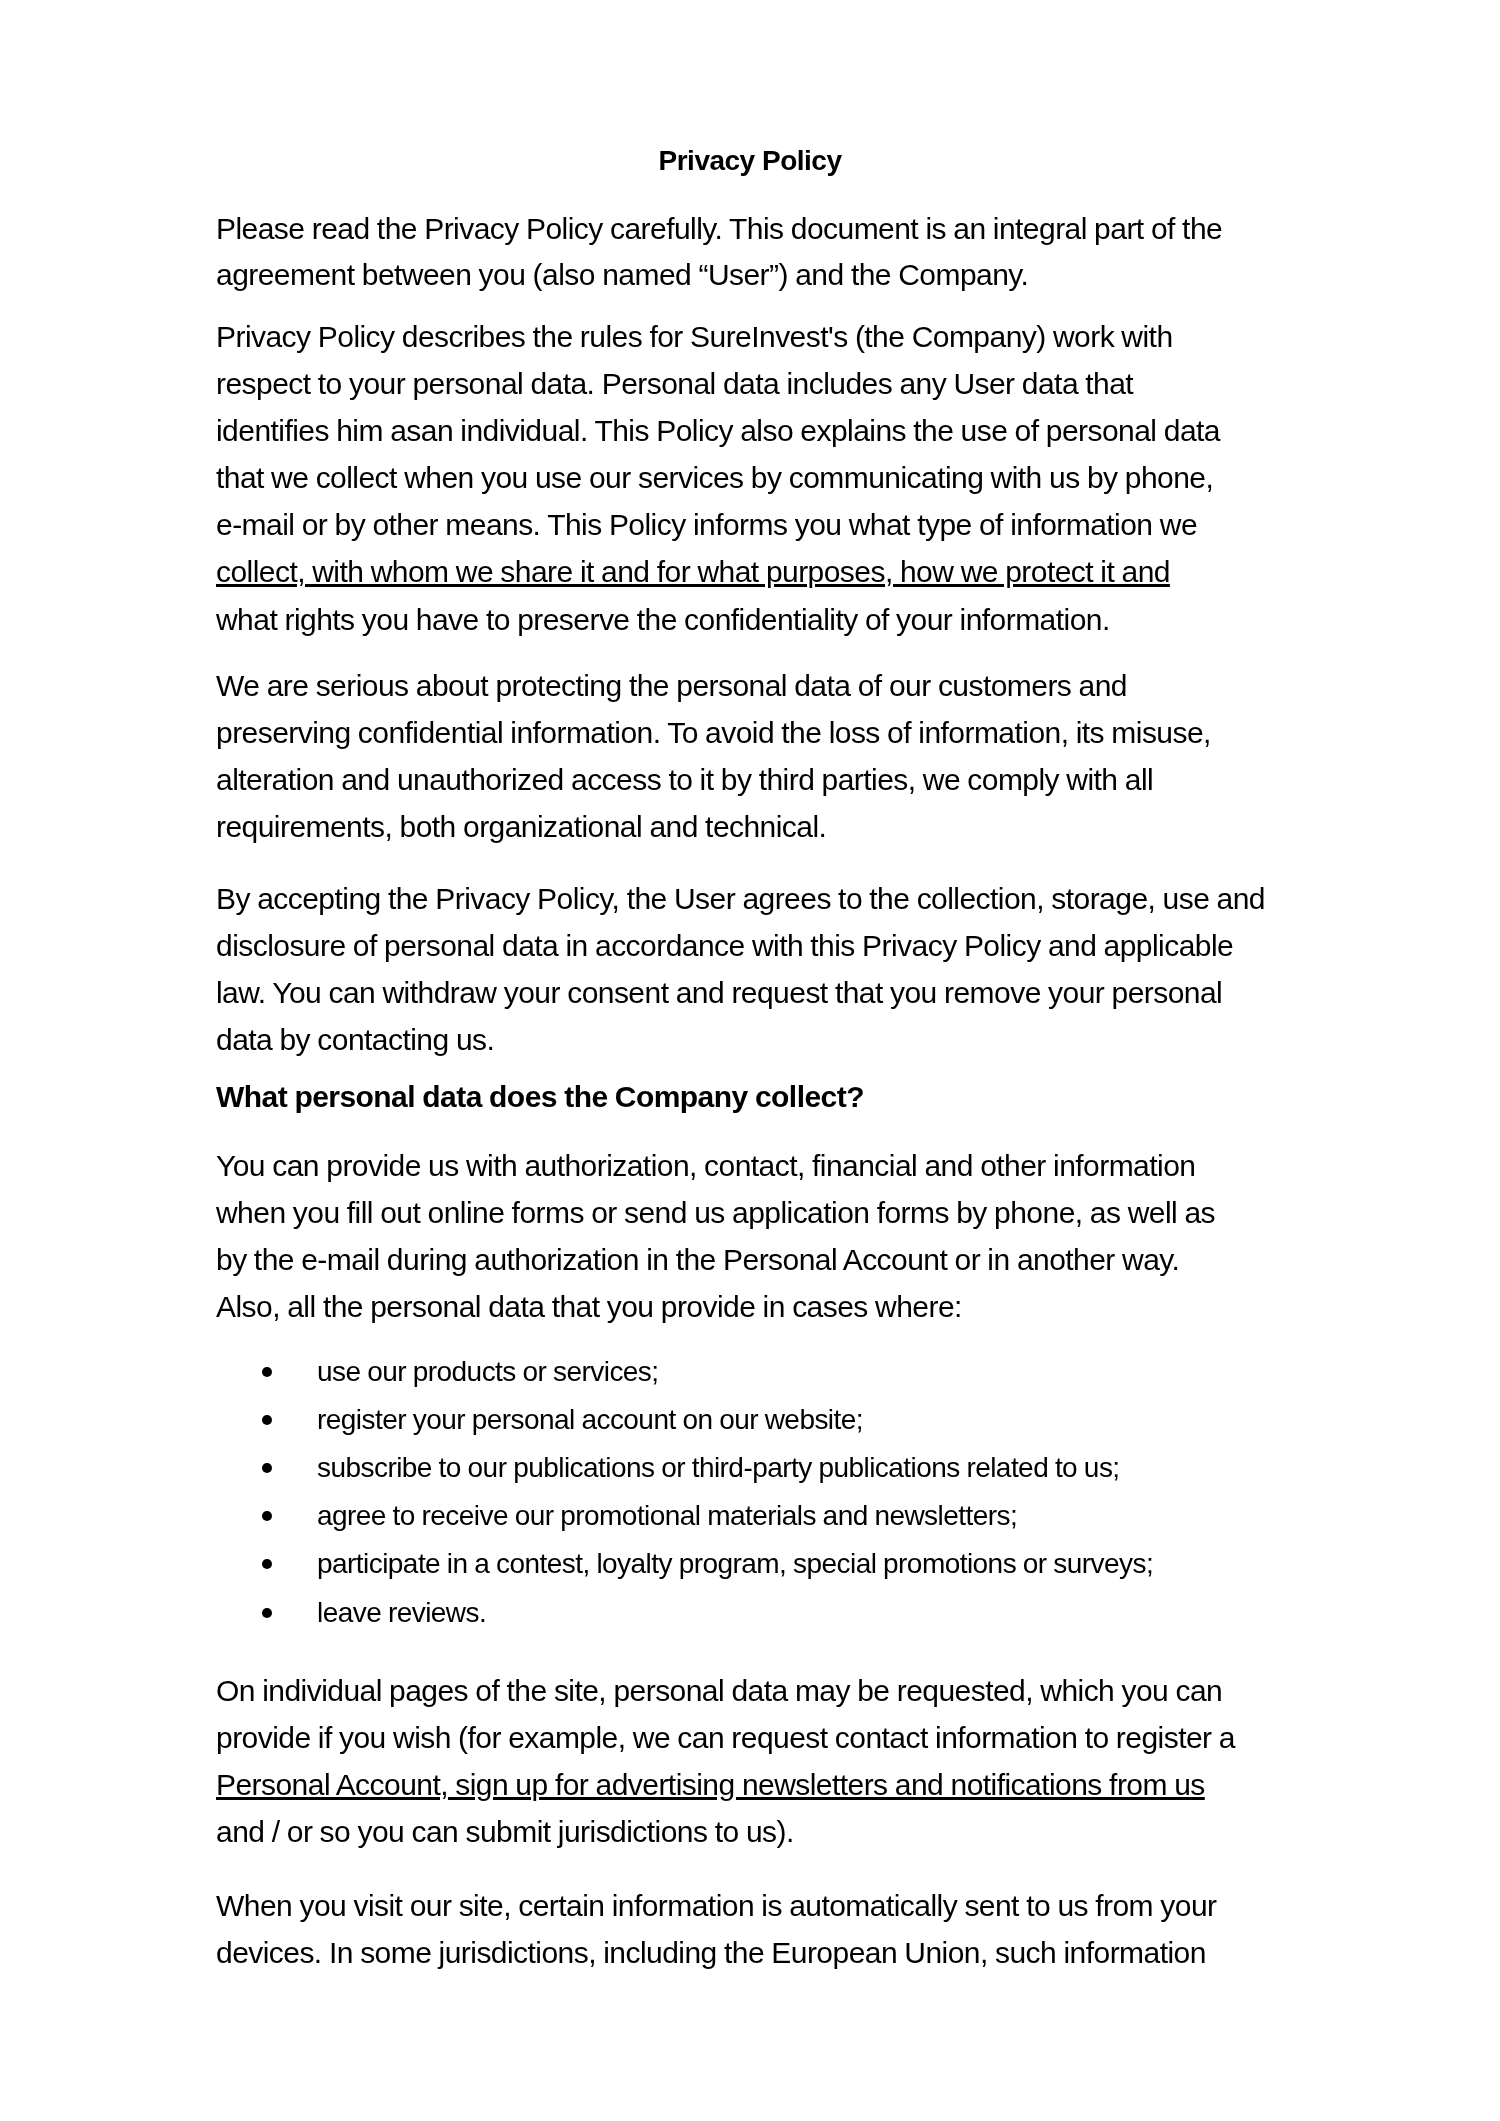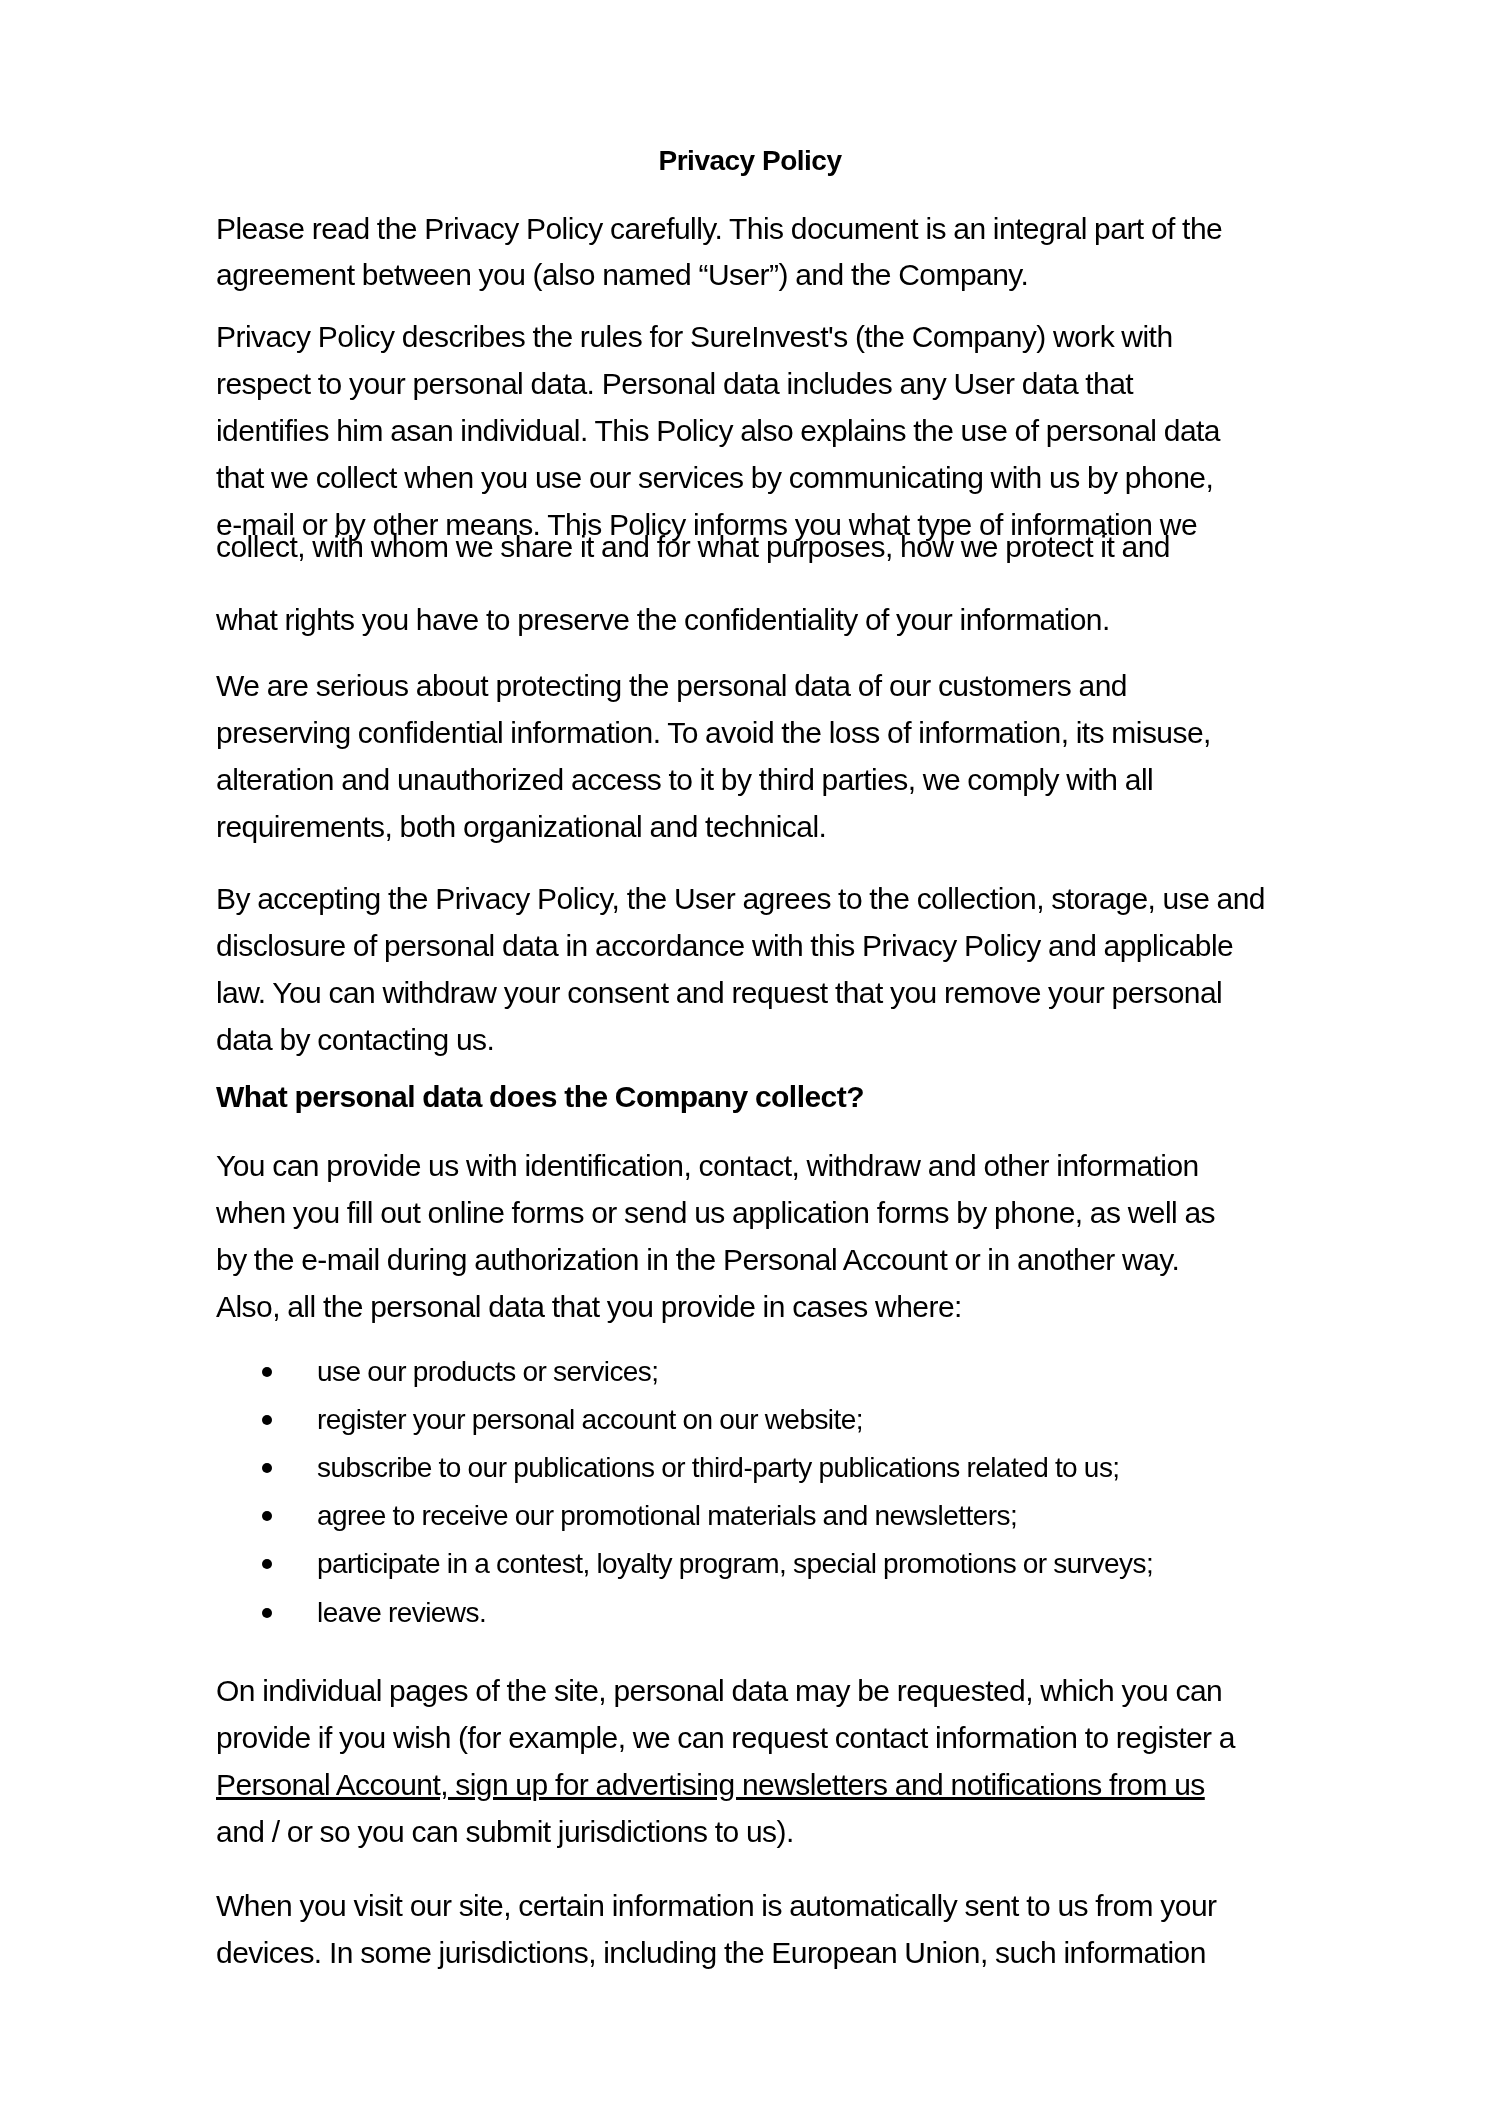--- a/index.html
+++ b/index.html
@@ -88,42 +88,42 @@
       <div class="line" style="top:212px;">Please read the Privacy Policy carefully. This document is an integral part of the</div>
       <div class="line" style="top:258px;">agreement between you (also named “User”) and the Company.</div>
     </div>
 
     <div>
       <div class="line" style="top:320px;">Privacy Policy describes the rules for SureInvest's (the Company) work with</div>
       <div class="line" style="top:367px;">respect to your personal data. Personal data includes any User data that</div>
       <div class="line" style="top:414px;">identifies him asan individual. This Policy also explains the use of personal data</div>
       <div class="line" style="top:461px;">that we collect when you use our services by communicating with us by phone,</div>
       <div class="line" style="top:508px;">e-mail or by other means. This Policy informs you what type of information we</div>
-      <div class="line" style="top:530px;">collect, with whom we share it and for what purposes, how we protect it and</div>
+      <div class="line" style="top:555px;text-decoration:underline;">collect, with whom we share it and for what purposes, how we protect it and</div>
       <div class="line" style="top:603px;">what rights you have to preserve the confidentiality of your information.</div>
     </div>
 
     <div>
       <div class="line" style="top:669px;">We are serious about protecting the personal data of our customers and</div>
       <div class="line" style="top:716px;">preserving confidential information. To avoid the loss of information, its misuse,</div>
       <div class="line" style="top:763px;">alteration and unauthorized access to it by third parties, we comply with all</div>
       <div class="line" style="top:810px;">requirements, both organizational and technical.</div>
     </div>
 
     <div>
       <div class="line" style="top:882px;">By accepting the Privacy Policy, the User agrees to the collection, storage, use and</div>
       <div class="line" style="top:929px;">disclosure of personal data in accordance with this Privacy Policy and applicable</div>
       <div class="line" style="top:976px;">law. You can withdraw your consent and request that you remove your personal</div>
       <div class="line" style="top:1023px;">data by contacting us.</div>
     </div>
 
     <div class="line heading" style="top:1080px;">What personal data does the Company collect?</div>
 
     <div>
-      <div class="line" style="top:1149px;">You can provide us with identification, contact, withdraw and other information</div>
+      <div class="line" style="top:1149px;">You can provide us with authorization, contact, financial and other information</div>
       <div class="line" style="top:1196px;">when you fill out online forms or send us application forms by phone, as well as</div>
       <div class="line" style="top:1243px;">by the e-mail during authorization in the Personal Account or in another way.</div>
       <div class="line" style="top:1290px;">Also, all the personal data that you provide in cases where:</div>
     </div>
 
     <div>
       <div class="bullet-row" style="top:1355px;">
         <span class="bullet-dot"></span>
         <span class="bullet-text">use our products or services;</span>
       </div>

